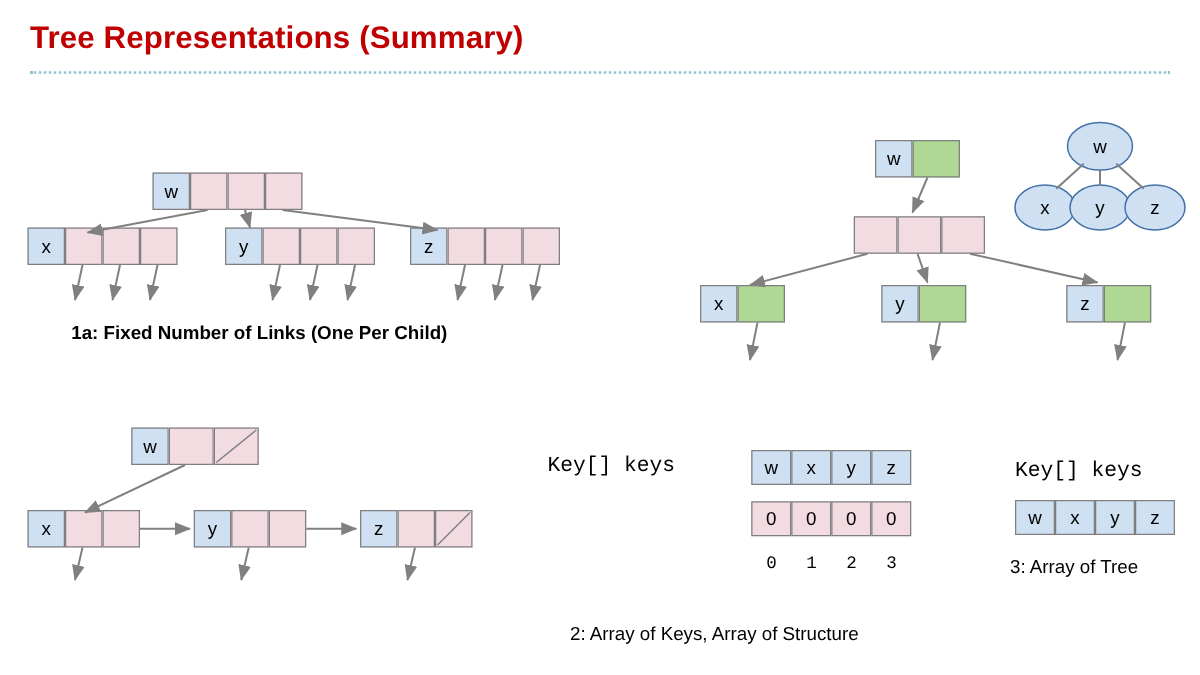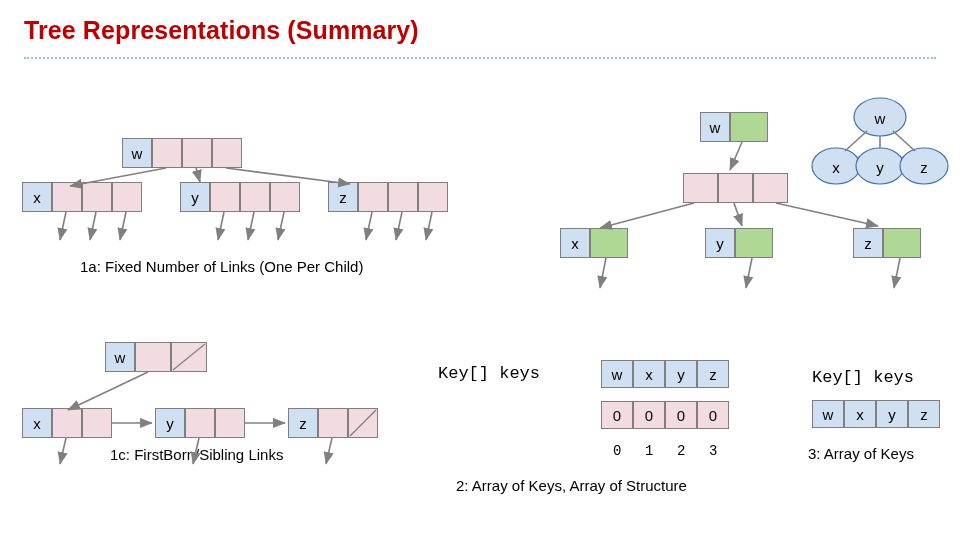--- a/index.html
+++ b/index.html
@@ -131,21 +131,21 @@
   <div class="cell key label" style="left:180px; top:182px; width:30px; height:30px;">y</div>
   <div class="cell" style="left:210px; top:182px; width:30px; height:30px;"></div>
   <div class="cell" style="left:240px; top:182px; width:30px; height:30px;"></div>
   <div class="cell" style="left:270px; top:182px; width:30px; height:30px;"></div>
 
   <div class="cell key label" style="left:328px; top:182px; width:30px; height:30px;">z</div>
   <div class="cell" style="left:358px; top:182px; width:30px; height:30px;"></div>
   <div class="cell" style="left:388px; top:182px; width:30px; height:30px;"></div>
   <div class="cell" style="left:418px; top:182px; width:30px; height:30px;"></div>
 
-  <div class="caption" style="left:80px; top:258px;">1a: Fixed Number of Links (One Per Child)</div>
+  <div class="caption" style="left:57px; top:258px;font-weight:bold;">1a: Fixed Number of Links (One Per Child)</div>
 
   <div class="cell key label" style="left:700px; top:112px; width:30px; height:30px;">w</div>
   <div class="cell green" style="left:730px; top:112px; width:38px; height:30px;"></div>
 
   <div class="cell" style="left:683px; top:173px; width:35px; height:30px;"></div>
   <div class="cell" style="left:718px; top:173px; width:35px; height:30px;"></div>
   <div class="cell" style="left:753px; top:173px; width:35px; height:30px;"></div>
 
   <div class="cell key label" style="left:560px; top:228px; width:30px; height:30px;">x</div>
   <div class="cell green" style="left:590px; top:228px; width:38px; height:30px;"></div>
@@ -166,47 +166,46 @@
   <div class="cell" style="left:82px; top:408px; width:30px; height:30px;"></div>
 
   <div class="cell key label" style="left:155px; top:408px; width:30px; height:30px;">y</div>
   <div class="cell" style="left:185px; top:408px; width:30px; height:30px;"></div>
   <div class="cell" style="left:215px; top:408px; width:30px; height:30px;"></div>
 
   <div class="cell key label" style="left:288px; top:408px; width:30px; height:30px;">z</div>
   <div class="cell" style="left:318px; top:408px; width:30px; height:30px;"></div>
   <div class="cell" style="left:348px; top:408px; width:30px; height:30px;"></div>
 
-  <div class="caption" style="left:110px; top:446px;">1c: FirstBorn/Sibling Links</div>
 
   <div class="mono" style="left:438px; top:364px;">Key[] keys</div>
   <div class="cell key label" style="left:601px; top:360px; width:32px; height:28px;">w</div>
   <div class="cell key label" style="left:633px; top:360px; width:32px; height:28px;">x</div>
   <div class="cell key label" style="left:665px; top:360px; width:32px; height:28px;">y</div>
   <div class="cell key label" style="left:697px; top:360px; width:32px; height:28px;">z</div>
 
   <div class="cell label" style="left:601px; top:401px; width:32px; height:28px;">0</div>
   <div class="cell label" style="left:633px; top:401px; width:32px; height:28px;">0</div>
   <div class="cell label" style="left:665px; top:401px; width:32px; height:28px;">0</div>
   <div class="cell label" style="left:697px; top:401px; width:32px; height:28px;">0</div>
 
   <div class="idx" style="left:613px; top:443px;">0</div>
   <div class="idx" style="left:645px; top:443px;">1</div>
   <div class="idx" style="left:677px; top:443px;">2</div>
   <div class="idx" style="left:709px; top:443px;">3</div>
 
-  <div class="caption" style="left:456px; top:477px;">2: Array of Keys, Array of Structure</div>
+  <div class="caption" style="left:456px; top:499px;">2: Array of Keys, Array of Structure</div>
 
   <div class="mono" style="left:812px; top:368px;">Key[] keys</div>
   <div class="cell key label" style="left:812px; top:400px; width:32px; height:28px;">w</div>
   <div class="cell key label" style="left:844px; top:400px; width:32px; height:28px;">x</div>
   <div class="cell key label" style="left:876px; top:400px; width:32px; height:28px;">y</div>
   <div class="cell key label" style="left:908px; top:400px; width:32px; height:28px;">z</div>
 
-  <div class="caption" style="left:808px; top:445px;">3: Array of Keys</div>
+  <div class="caption" style="left:808px; top:445px;">3: Array of Tree</div>
 
   <svg class="overlay" viewBox="0 0 960 540">
     <defs>
       <marker id="arw" markerWidth="9" markerHeight="9" refX="7.5" refY="3.2" orient="auto">
         <path d="M0,0 L8,3.2 L0,6.4 z" fill="#808080"></path>
       </marker>
     </defs>
 
     <path class="edge" marker-end="url(#arw)" d="M166,168 L70,186"></path>
     <path class="edge" marker-end="url(#arw)" d="M196,168 L200,182"></path>

